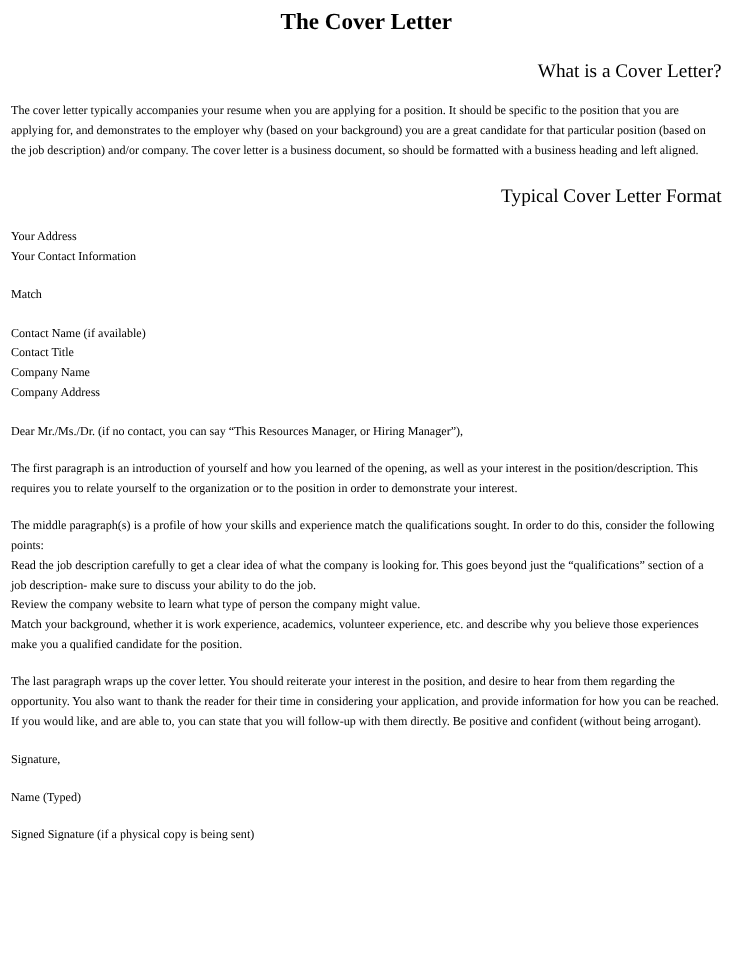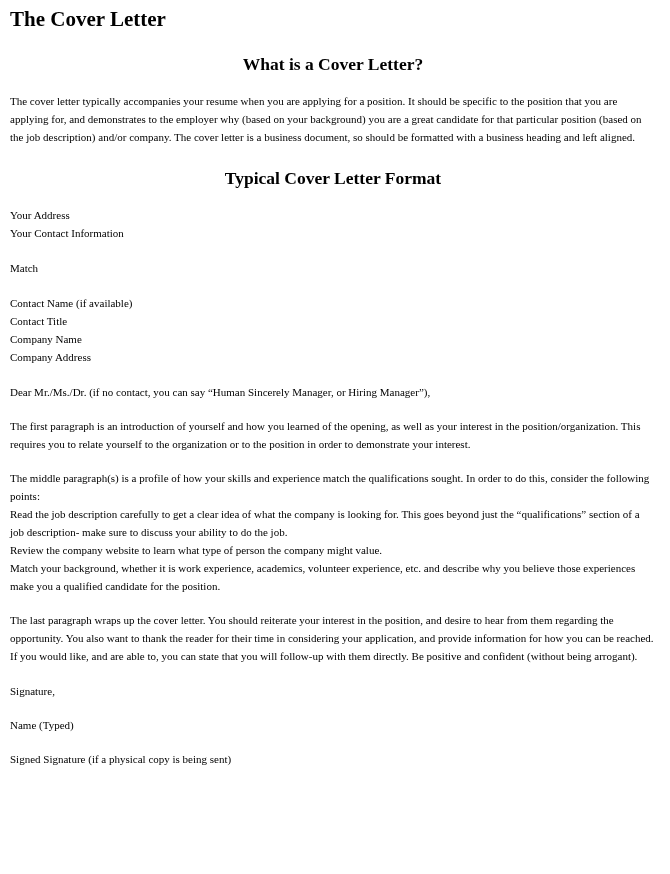--- a/index.html
+++ b/index.html
@@ -15,28 +15,28 @@
     background: #ffffff;
     color: #000000;
     font-family: "Liberation Serif", "DejaVu Serif", serif;
     overflow: hidden;
   }
   h1.doc-title {
     margin: 0;
     font-size: 21px;
     line-height: 26px;
     font-weight: bold;
-    text-align: left;
+    text-align: center;
   }
   h2.section-heading {
     margin: 20px 0 0 0;
     font-size: 17.5px;
     line-height: 24px;
-    font-weight: bold;
-    text-align: center;
+    font-weight: normal;
+    text-align: right;
   }
   h2.section-heading.second {
   }
   p.para {
     margin: 16px 0 0 0;
     font-size: 11px;
     line-height: 18px;
     text-align: left;
   }
   p.para.gap17 {
@@ -62,23 +62,23 @@
   <p class="para multiline">Your Address
 Your Contact Information</p>
 
   <p class="para gap17">Match</p>
 
   <p class="para gap17 multiline">Contact Name (if available)
 Contact Title
 Company Name
 Company Address</p>
 
-  <p class="para gap17">Dear Mr./Ms./Dr. (if no contact, you can say “Human Sincerely Manager, or Hiring Manager”),</p>
+  <p class="para gap17">Dear Mr./Ms./Dr. (if no contact, you can say “This Resources Manager, or Hiring Manager”),</p>
 
-  <p class="para">The first paragraph is an introduction of yourself and how you learned of the opening, as well as your interest in the position/organization. This requires you to relate yourself to the organization or to the position in order to demonstrate your interest.</p>
+  <p class="para">The first paragraph is an introduction of yourself and how you learned of the opening, as well as your interest in the position/description. This requires you to relate yourself to the organization or to the position in order to demonstrate your interest.</p>
 
   <p class="para multiline">The middle paragraph(s) is a profile of how your skills and experience match the qualifications sought.  In order to do this, consider the following points:
 Read the job description carefully to get a clear idea of what the company is looking for. This goes beyond just the “qualifications” section of a job description- make sure to discuss your ability to do the job.
 Review the company website to learn what type of person the company might value.
 Match your background, whether it is work experience, academics, volunteer experience, etc. and describe why you believe those experiences make you a qualified candidate for the position.</p>
 
   <p class="para">The last paragraph wraps up the cover letter. You should reiterate your interest in the position, and desire to hear from them regarding the opportunity. You also want to thank the reader for their time in considering your application, and provide information for how you can be reached. If you would like, and are able to, you can state that you will follow-up with them directly. Be positive and confident (without being arrogant).</p>
 
   <p class="para gap17">Signature,</p>
 

